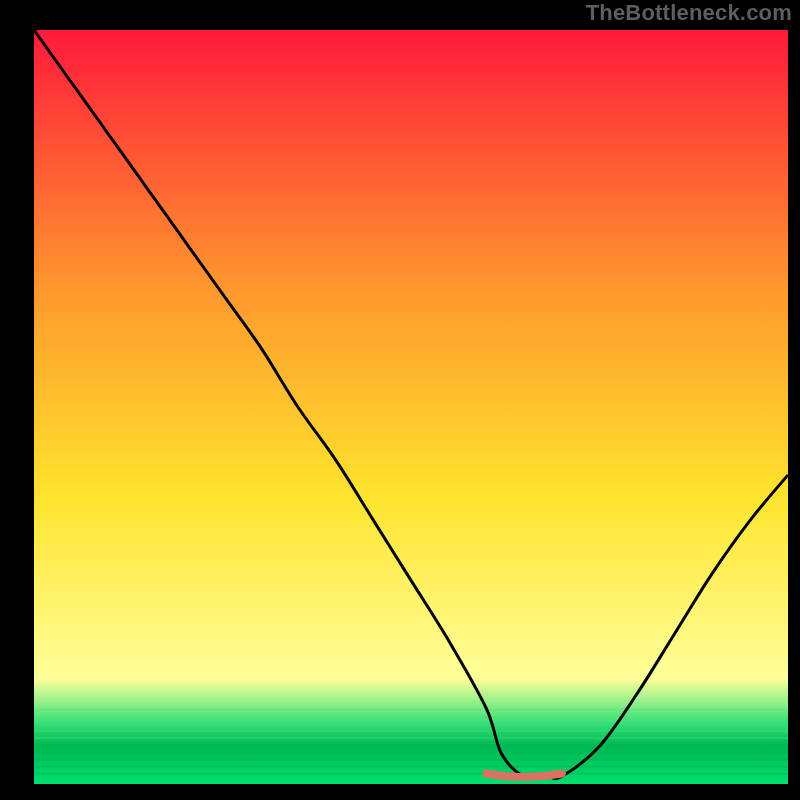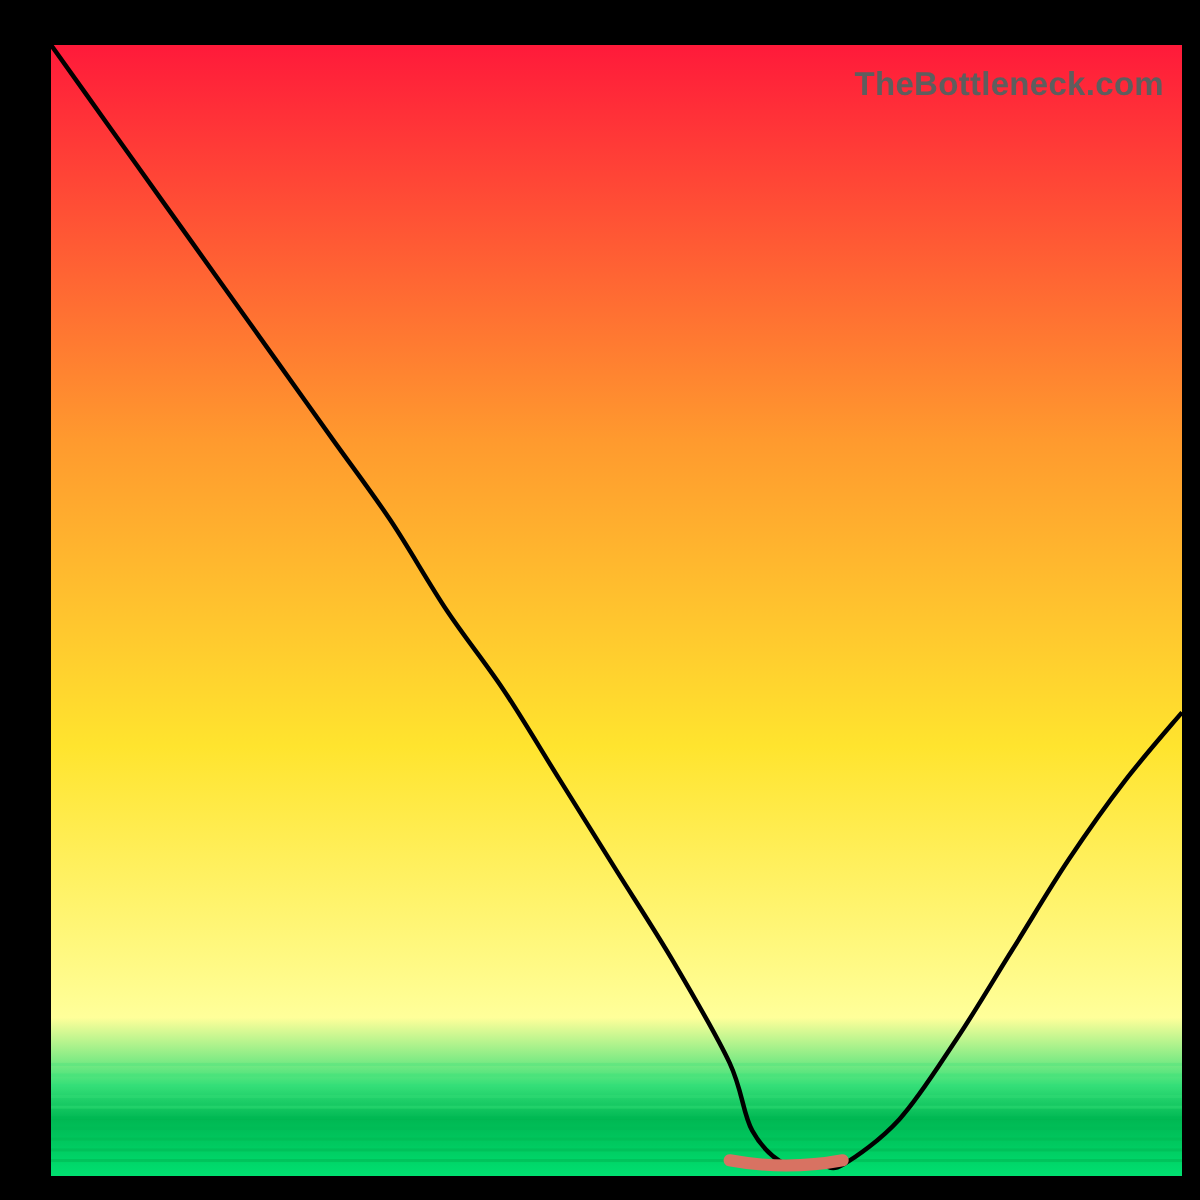--- a/index.html
+++ b/index.html
@@ -13,28 +13,27 @@
   }
   .frame {
     position: relative;
     width: 800px;
     height: 800px;
     background: #000;
   }
   .watermark {
     position: absolute;
     top: 0;
-    right: 24px;
+    right: 8px;
     font-size: 22px;
     font-weight: 600;
     color: #5e5e5e;
     letter-spacing: 0.2px;
     z-index: 5;
     user-select: none;
-    margin-top: 43px;
   }
   .plot-wrap {
     position: absolute;
     left: 34px;
     top: 30px;
     width: 754px;
     height: 754px;
   }
   svg { display: block; }
 </style>

